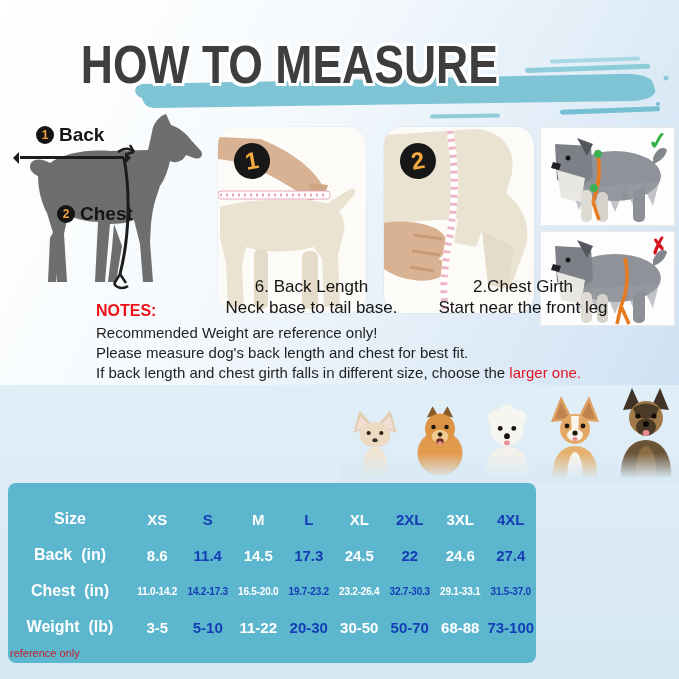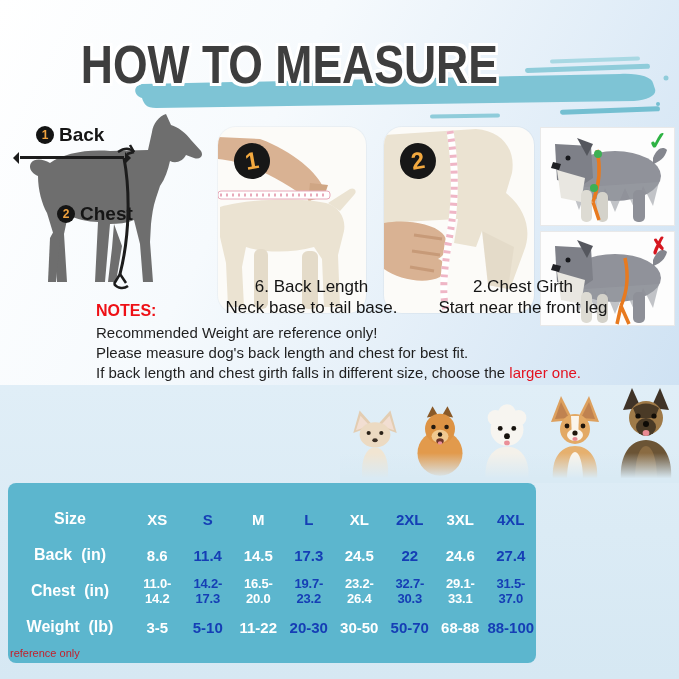--- a/index.html
+++ b/index.html
@@ -62,21 +62,21 @@
   .dogs::after{content:"";position:absolute;left:-6px;right:0;bottom:-3px;height:30px;
     background:linear-gradient(180deg,rgba(220,235,245,0),#d9eaf4 85%);}
   
   .size-table{position:absolute;left:8px;top:483px;width:528px;height:180px;z-index:2;
     background:#5cb6ce;border-radius:8px;display:grid;grid-template-rows:repeat(4,1fr);
     padding:18px 0;box-sizing:border-box;}
   .trow{display:grid;grid-template-columns:124px repeat(8,1fr);align-items:center;text-align:center;}
   .trow > span{font-weight:bold;color:#ffffff;font-size:15px;}
   .trow > span.lbl{font-size:16px;white-space:pre;}
   .trow > span:nth-child(odd):not(.lbl){color:#153eb5;}
-  .trow.chest-row > span:not(.lbl){font-size:13px;letter-spacing:-.2px;}
+  .trow.chest-row > span:not(.lbl){font-size:10px;letter-spacing:-.2px;}
   .footnote{position:absolute;left:10px;top:647px;z-index:3;color:#c2202c;font-size:11px;}
 </style>
 </head>
 <body>
 
 <div class="top-bg"></div>
 <div class="bottom-bg"></div>
 
 <svg class="brush-svg" width="545" height="72" viewBox="0 0 545 72">
   <path d="M12,42 C4,40 2,30 12,28 L490,18 C508,17 522,21 523,27 L525,33 C527,39 518,44 504,45 L26,52 C16,52 14,48 12,42 Z" fill="#7ec4d5"></path>
@@ -296,17 +296,17 @@
   </div>
   <div class="trow">
     <span class="lbl">Weight  (lb)</span>
     <span>3-5</span>
     <span>5-10</span>
     <span>11-22</span>
     <span>20-30</span>
     <span>30-50</span>
     <span>50-70</span>
     <span>68-88</span>
-    <span>88-100</span>
+    <span>73-100</span>
   </div>
 </div>
 
 <div class="footnote">reference only</div>
 
 </body></html>

